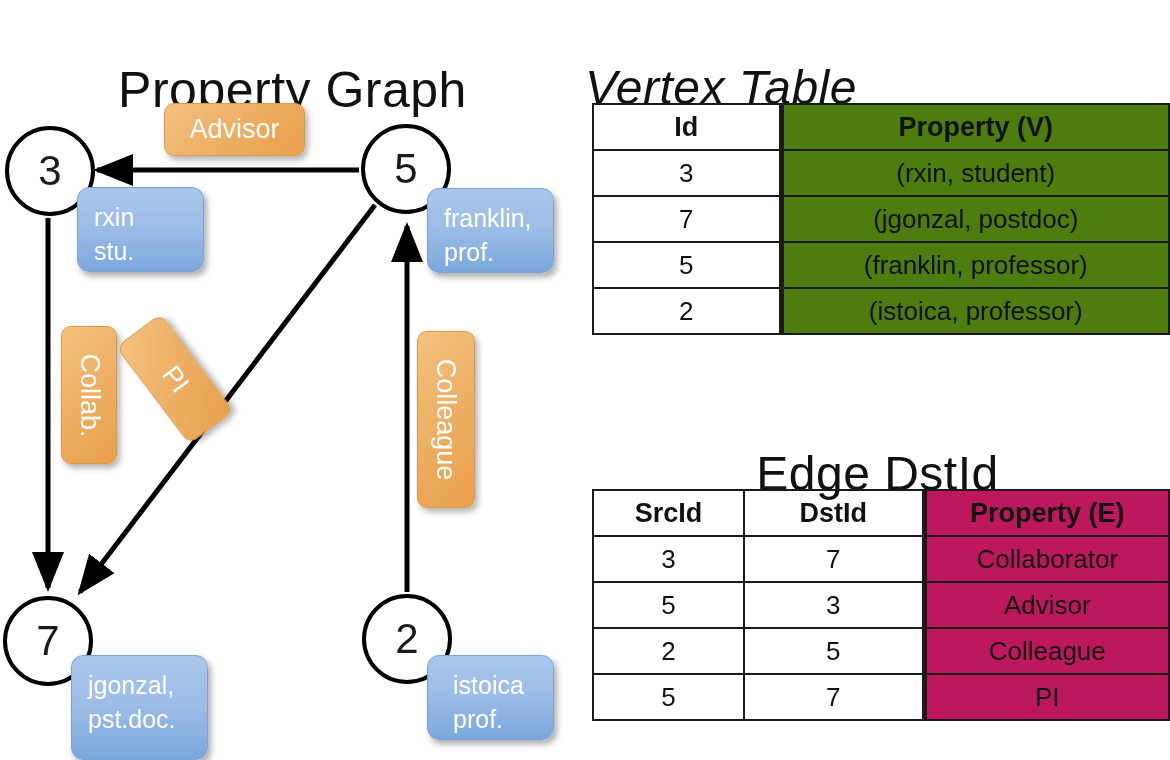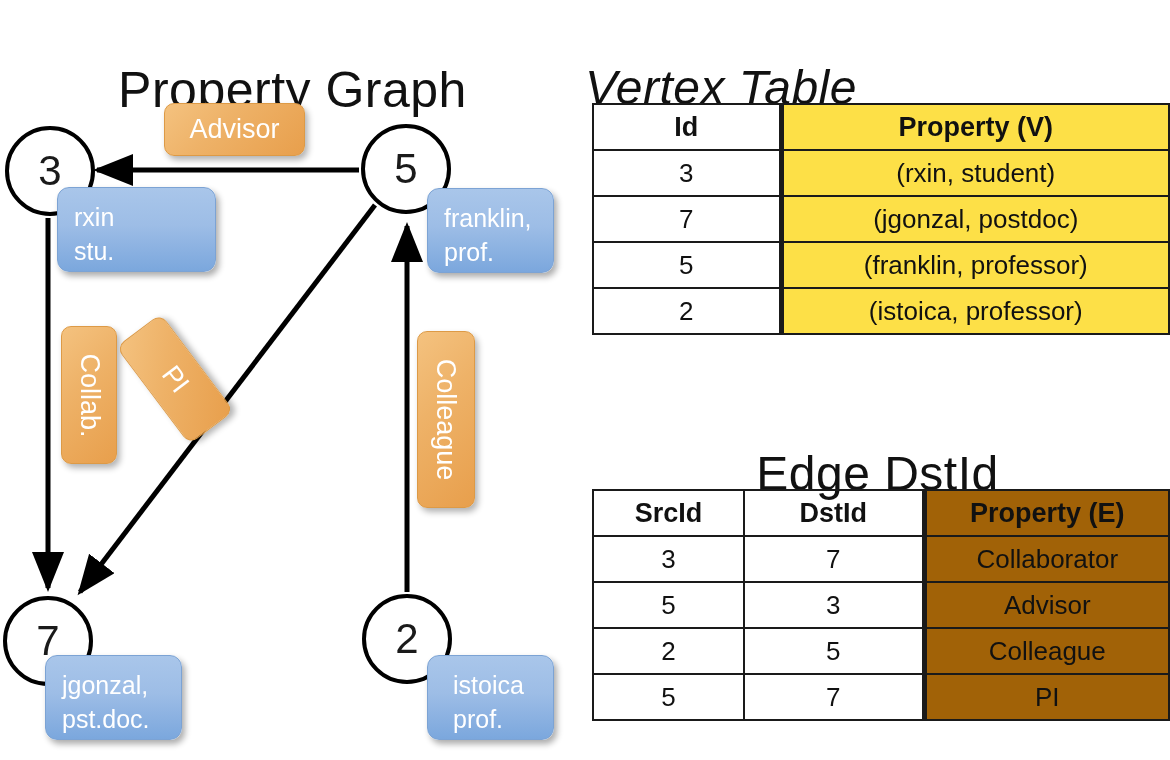--- a/index.html
+++ b/index.html
@@ -86,23 +86,23 @@
     background: linear-gradient(to bottom, #a9c6ea 0%, #9dbde6 45%, #7ba7dd 100%);
     border: 1px solid #7ca3d4;
     box-shadow: 3px 4px 6px rgba(0,0,0,0.33);
     color: #ffffff;
     font-size: 25px;
     font-weight: 300;
     line-height: 34px;
     padding: 12px 0 0 16px;
     font-family: "Liberation Sans", sans-serif;
   }
-  #prop-rxin      { left: 57px;  top: 187px; width: 159px; height: 85px; }
+  #prop-rxin      { left: 77px;  top: 187px; width: 127px; height: 85px; }
   #prop-franklin  { left: 427px; top: 188px; width: 127px; height: 85px; }
-  #prop-jgonzal   { left: 45px;  top: 655px; width: 137px; height: 85px; }
+  #prop-jgonzal   { left: 71px;  top: 655px; width: 137px; height: 105px; }
   #prop-istoica   { left: 427px; top: 655px; width: 127px; height: 85px; padding-left: 25px; }
 
   .prop-line { display: block; }
 
   
   .edge-box {
     position: absolute;
     box-sizing: border-box;
     border-radius: 10px;
     background: linear-gradient(135deg, #f4c27f 0%, #eeb268 40%, #e89f4c 100%);
@@ -165,32 +165,32 @@
     border-left-width: 5px;
   }
 
   #vertex-table {
     left: 592px; top: 103px;
     width: 576px;
   }
   #vertex-table col.c-id   { width: 188px; }
   #vertex-table col.c-prop { width: 388px; }
   #vertex-table th.h-prop, #vertex-table td.v-prop {
-    background: #fde047;
+    background: #4d7c0f;
   }
 
   #edge-table {
     left: 592px; top: 489px;
     width: 576px;
   }
   #edge-table col.c-src  { width: 151px; }
   #edge-table col.c-dst  { width: 180px; }
   #edge-table col.c-prop { width: 245px; }
   #edge-table th.h-prop, #edge-table td.e-prop {
-    background: #a16207;
+    background: #be185d;
   }
 </style>
 </head>
 <body>
 
 <div id="graph-panel">
 
   <div class="title" id="title-property-graph">Property Graph</div>
 
   <svg id="graph-edges" viewBox="0 0 585 760" xmlns="http://www.w3.org/2000/svg">

